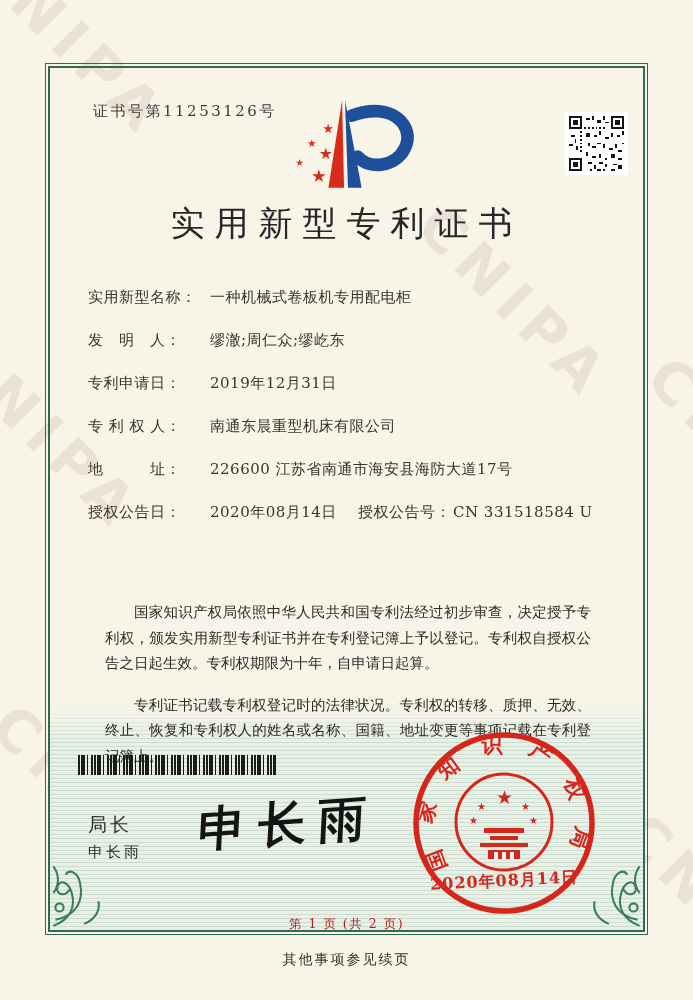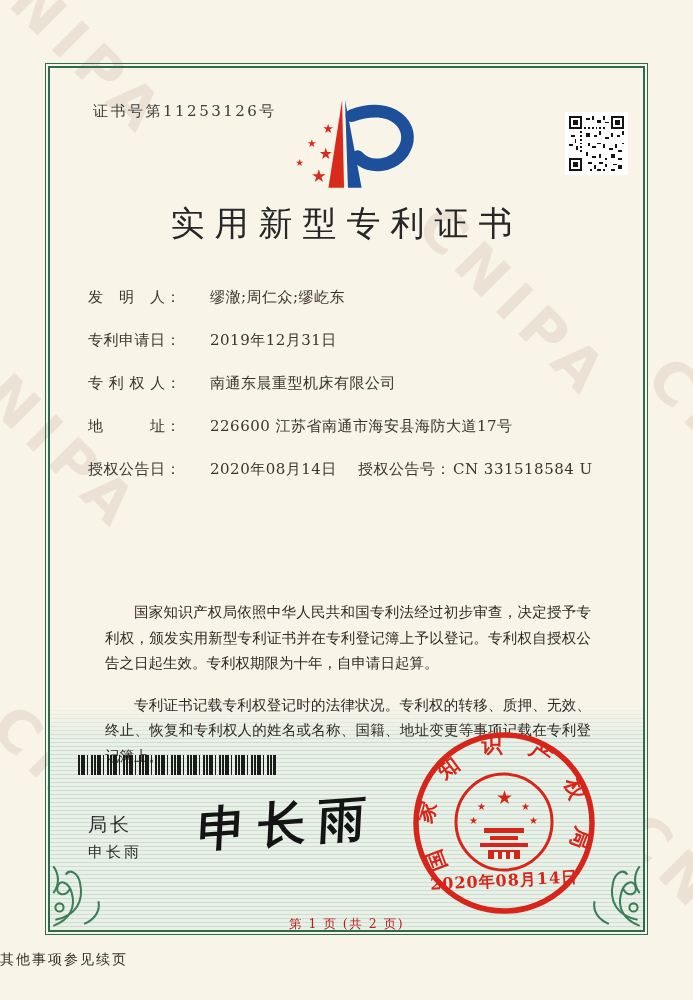--- a/index.html
+++ b/index.html
@@ -68,21 +68,21 @@
   }
   .officer-title{position:absolute;z-index:3;left:88px;top:812px;font-size:19px;letter-spacing:3px;color:#2c2c2c}
   .officer-name{position:absolute;z-index:3;left:88px;top:843px;font-size:15px;letter-spacing:3px;color:#2c2c2c}
   .signature{
     position:absolute;z-index:3;left:198px;top:792px;
     font-size:48px;font-weight:700;letter-spacing:12px;color:#141414;
     transform:rotate(-4deg) skewX(-7deg);white-space:nowrap;
   }
   .seal{position:absolute;z-index:4;left:404px;top:728px;width:200px;height:190px}
   .page-num{position:absolute;z-index:3;left:0;right:0;top:916px;text-align:center;font-size:12.5px;letter-spacing:1.5px;color:#b91c1c}
-  .cont-note{position:absolute;z-index:3;left:0;right:0;top:951px;text-align:left;font-size:14px;letter-spacing:2px;color:#33302a}
+  .cont-note{position:absolute;z-index:3;left:0;right:0;top:951px;text-align:center;font-size:14px;letter-spacing:2px;color:#33302a}
   .star-t{font-family:"DejaVu Sans","Liberation Sans",sans-serif}
 </style>
 </head>
 <body>
 
 <div class="wm wm1">CNIPA</div>
 <div class="wm wm2">CNIPA</div>
 <div class="wm wm3">CNIPA</div>
 <div class="wm wm4">CNIPA</div>
 <div class="wm wm5">CNIPA</div>
@@ -194,20 +194,24 @@
       <rect x="17" y="30" width="2" height="1"></rect>
       <rect x="20" y="30" width="1" height="1"></rect>
     <rect x="24" y="30" width="2" height="1"></rect>
   </g>
 </svg>
 
 <div class="title">实用新型专利证书</div>
 
 <div class="fields">
   <div class="frow">
+    <span class="flabel">实用新型名称：</span>
+    <span class="fvalue">一种机械式卷板机专用配电柜</span>
+  </div>
+  <div class="frow">
     <span class="flabel">发　明　人：</span>
     <span class="fvalue">缪澈;周仁众;缪屹东</span>
   </div>
   <div class="frow">
     <span class="flabel">专利申请日：</span>
     <span class="fvalue">2019年12月31日</span>
   </div>
   <div class="frow">
     <span class="flabel">专 利 权 人：</span>
     <span class="fvalue">南通东晨重型机床有限公司</span>

